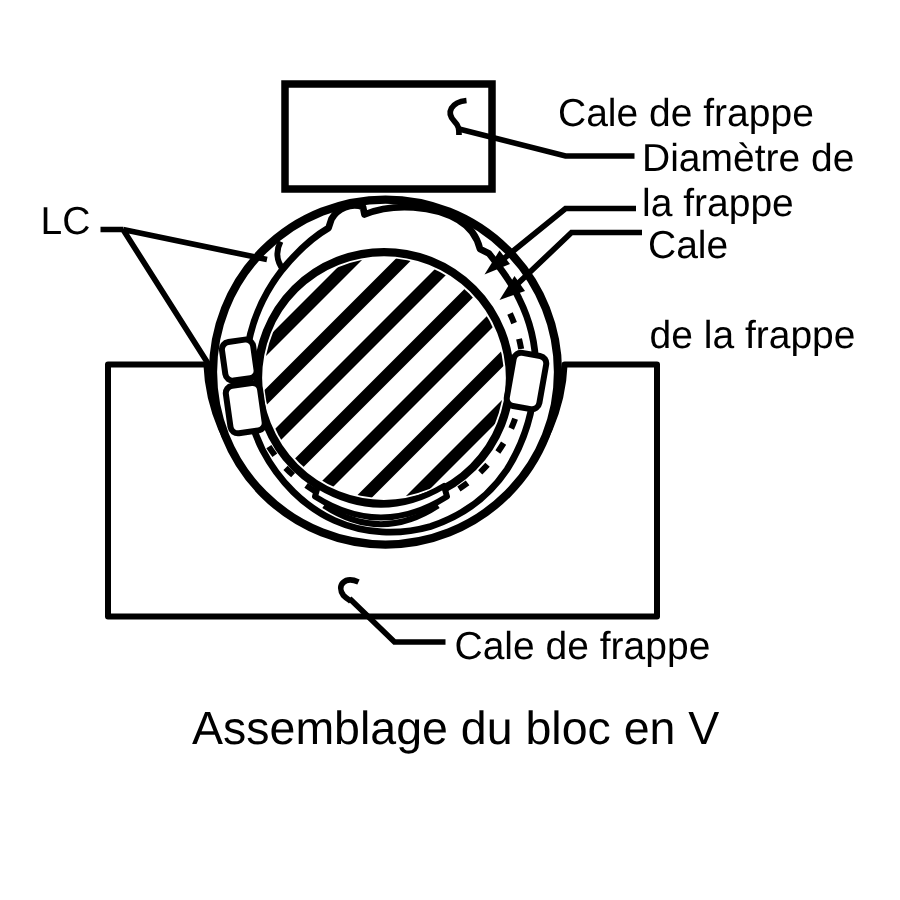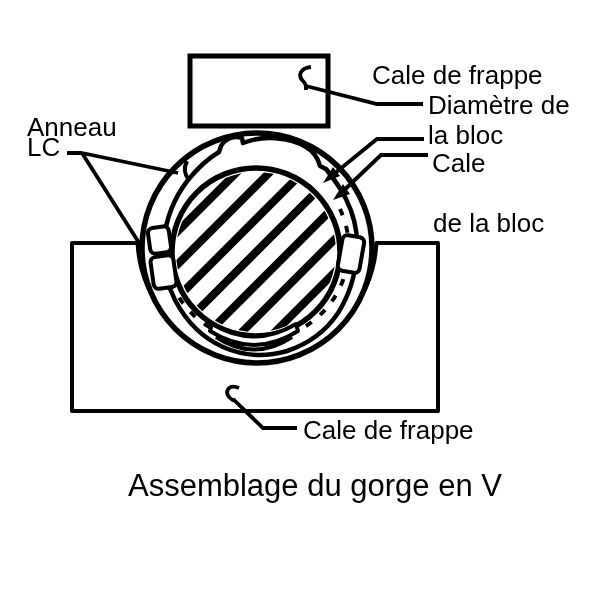--- a/index.html
+++ b/index.html
@@ -78,23 +78,22 @@
     <path d="M 67,153 L 82,153 M 82,153 L 178,173 M 82,153 L 141,246" fill="none" stroke="#000" stroke-width="3.8"></path>
     <path d="M 187,161 C 184,167 184,174 189,180" fill="none" stroke="#000" stroke-width="4"></path>
 
     <path d="M 239,388 C 230,384 224,390 229,397 C 231,399 233,400 234,401" fill="none" stroke="#000" stroke-width="3.8"></path>
     <path d="M 233,399 L 263,428 L 297,428" fill="none" stroke="#000" stroke-width="3.8"></path>
   </svg>
 
   <div class="label" style="left:372px;top:60px">Cale de frappe</div>
 
   <div class="label" style="left:428px;top:90px">Diamètre de</div>
-  <div class="label" style="left:428px;top:120px">la bloc</div>
+  <div class="label" style="left:428px;top:120px">la frappe</div>
   <div class="label" style="left:432px;top:148px">Cale</div>
-  <div class="label" style="left:433px;top:208px">de la bloc</div>
+  <div class="label" style="left:433px;top:208px">de la frappe</div>
 
-  <div class="label" style="left:27px;top:112px">Anneau</div>
   <div class="label" style="left:27px;top:132px">LC</div>
 
   <div class="label" style="left:303px;top:415px">Cale de frappe</div>
 
-  <div class="title" style="left:128px;top:471px">Assemblage du gorge en V</div>
+  <div class="title" style="left:128px;top:471px">Assemblage du bloc en V</div>
 </div>
 
 </body></html>

